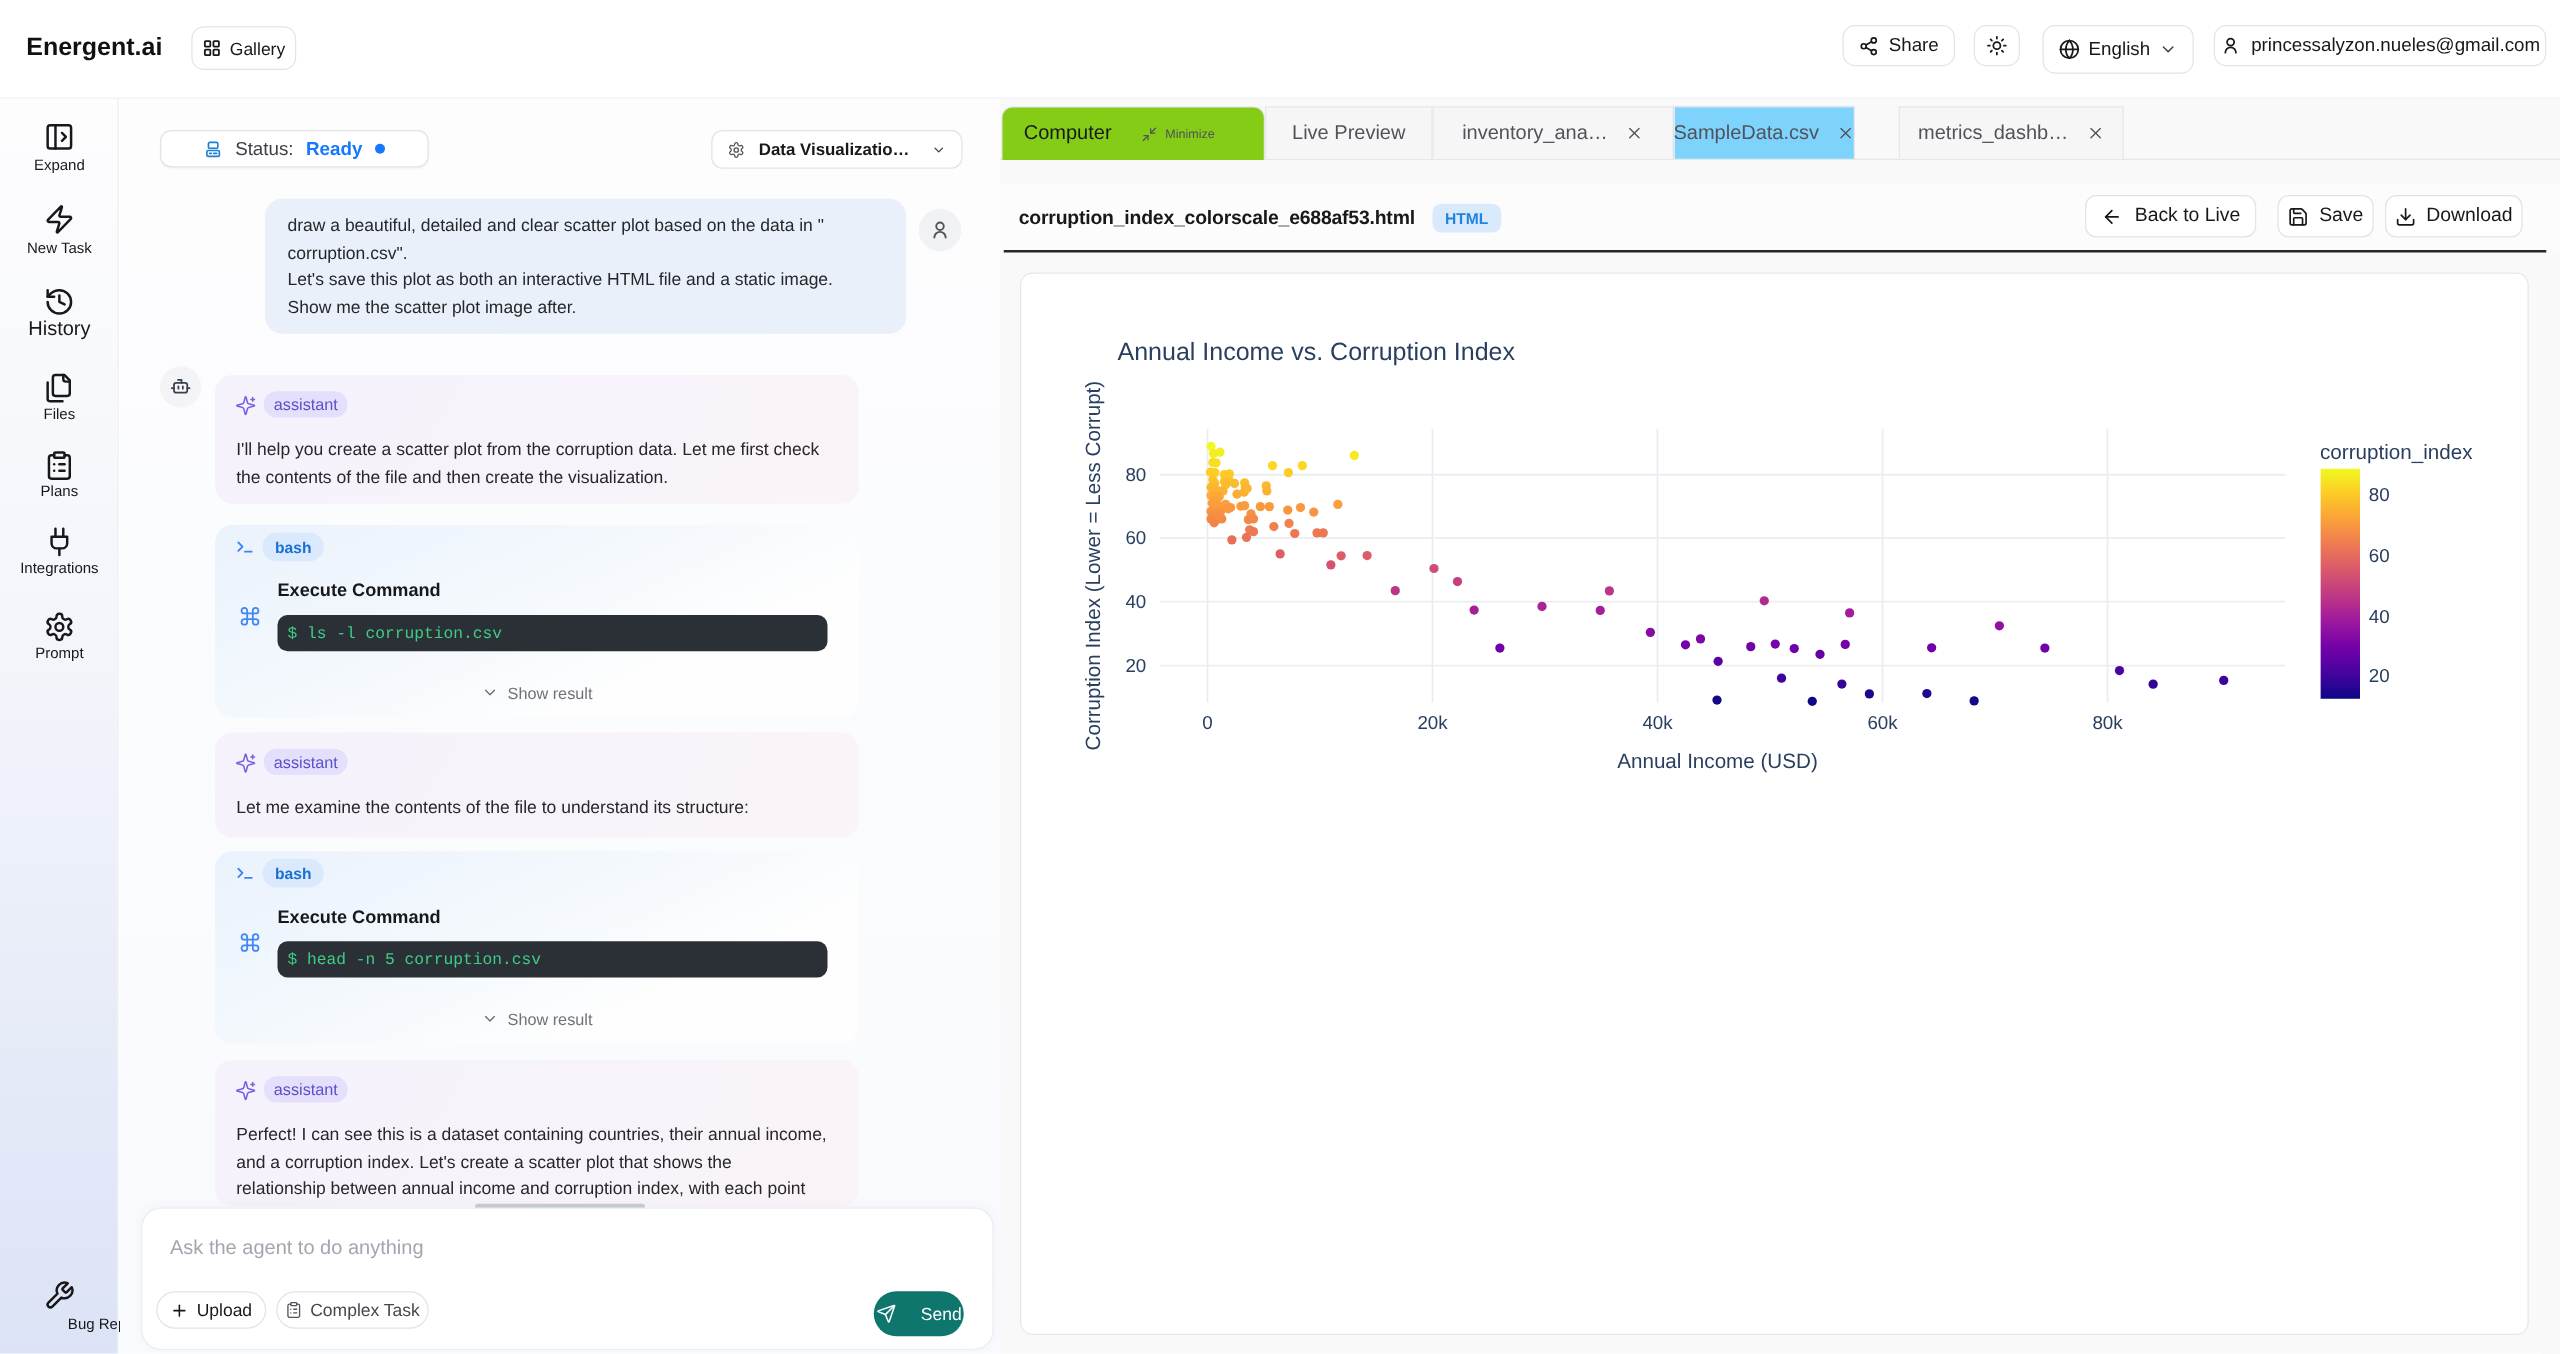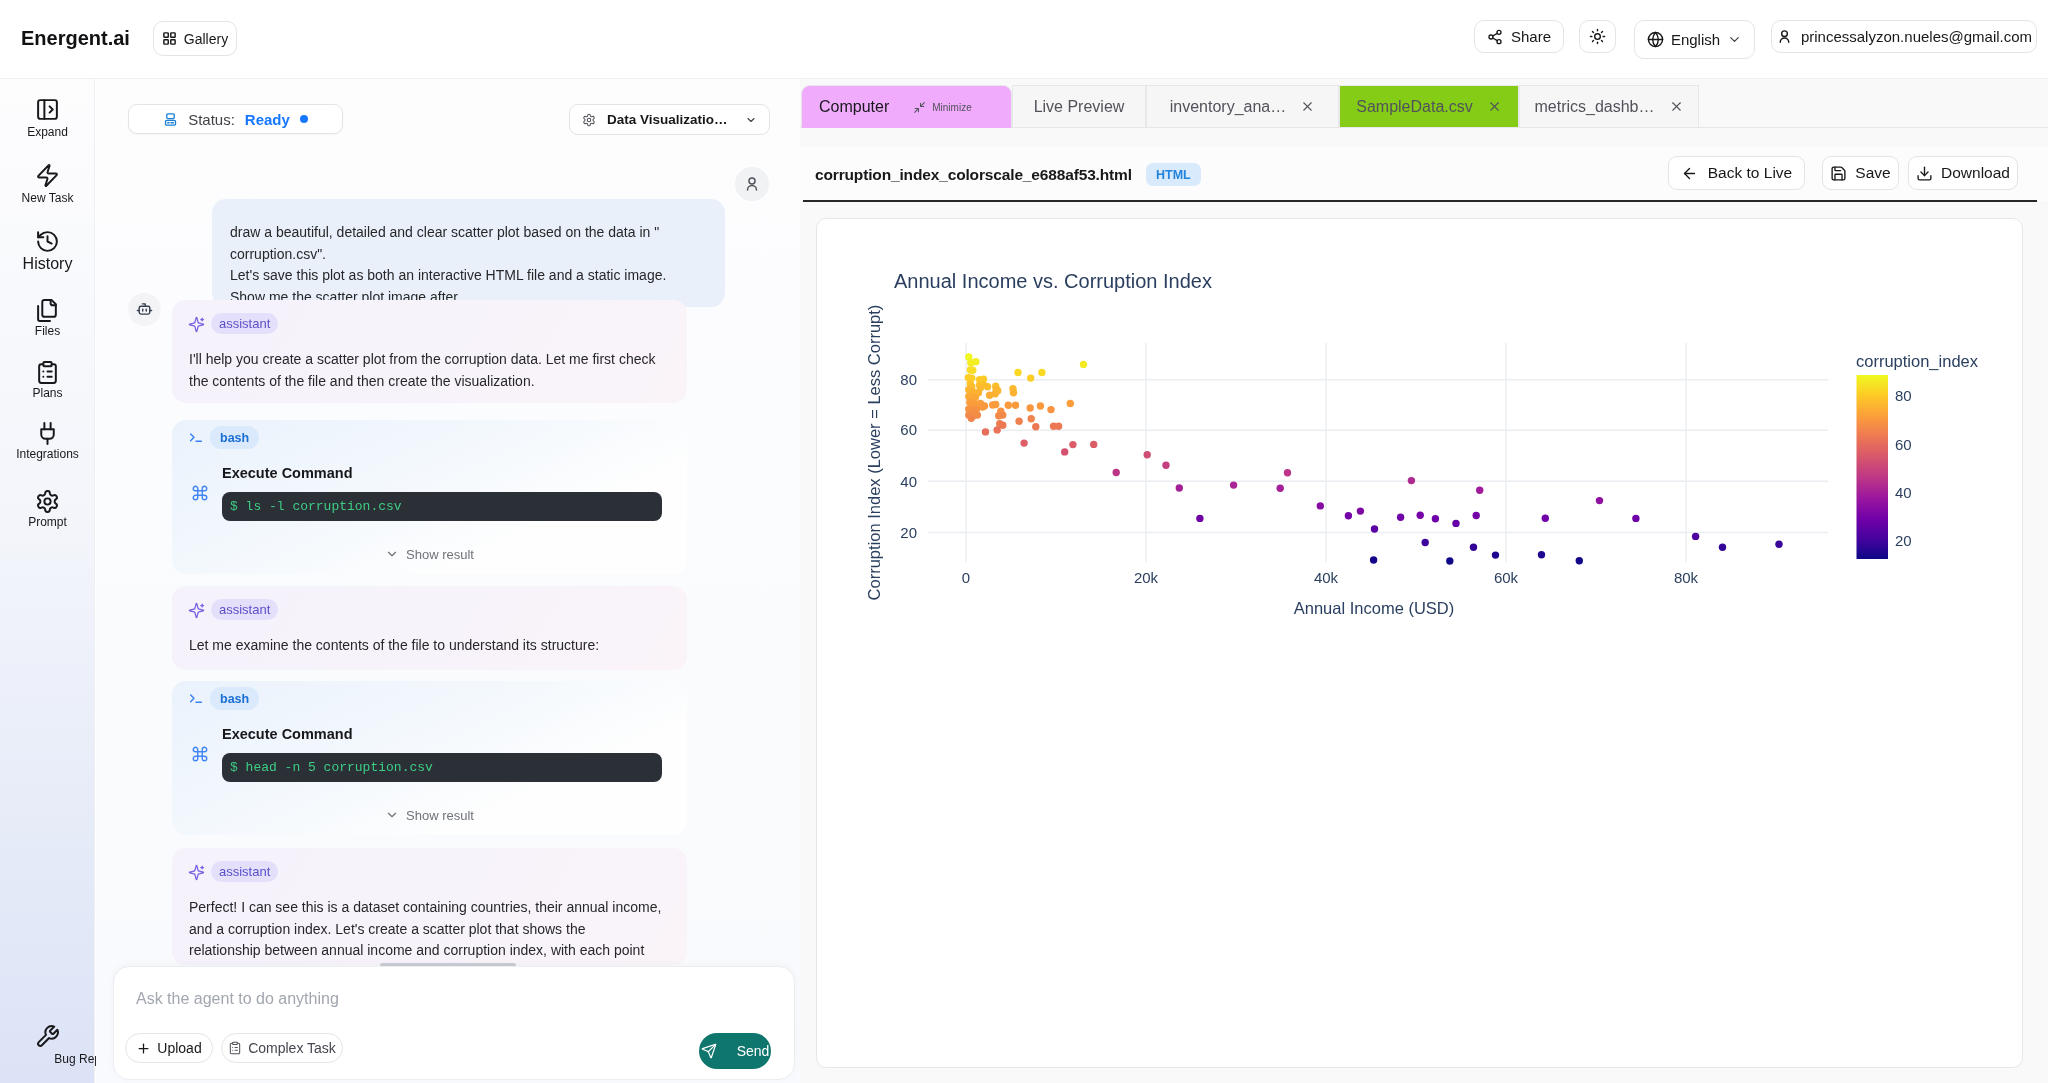--- a/index.html
+++ b/index.html
@@ -144,21 +144,21 @@
       <path d="M12.22 2h-.44a2 2 0 0 0-2 2v.18a2 2 0 0 1-1 1.73l-.43.25a2 2 0 0 1-2 0l-.15-.08a2 2 0 0 0-2.73.73l-.22.38a2 2 0 0 0 .73 2.73l.15.1a2 2 0 0 1 1 1.72v.51a2 2 0 0 1-1 1.74l-.15.09a2 2 0 0 0-.73 2.73l.22.38a2 2 0 0 0 2.73.73l.15-.08a2 2 0 0 1 2 0l.43.25a2 2 0 0 1 1 1.73V20a2 2 0 0 0 2 2h.44a2 2 0 0 0 2-2v-.18a2 2 0 0 1 1-1.73l.43-.25a2 2 0 0 1 2 0l.15.08a2 2 0 0 0 2.73-.73l.22-.39a2 2 0 0 0-.73-2.73l-.15-.08a2 2 0 0 1-1-1.74v-.5a2 2 0 0 1 1-1.74l.15-.09a2 2 0 0 0 .73-2.73l-.22-.38a2 2 0 0 0-2.73-.73l-.15.08a2 2 0 0 1-2 0l-.43-.25a2 2 0 0 1-1-1.73V4a2 2 0 0 0-2-2z"></path>
       <circle cx="12" cy="12" r="3"></circle>
     </svg>
     <span style="font-size:13.5px;font-weight:700;white-space:nowrap;">Data Visualizatio…</span>
     <span style="margin-left:auto;display:flex;">
       <svg width="12" height="12" viewBox="0 0 24 24" fill="none" stroke="#3f3f46" stroke-width="2.2" stroke-linecap="round" stroke-linejoin="round" style="">
         <path d="m6 9 6 6 6-6"></path>
       </svg>
     </span>
   </div>
-<div class="abs" style="left:212px;top:159px;width:513px;height:108px;background:#e9f0fa;border-radius:14px;padding:23px 18px;font-size:14px;line-height:21.7px;color:#27272a;margin-top:40px;">draw a beautiful, detailed and clear scatter plot based on the data in "<br>corruption.csv".<br>Let's save this plot as both an interactive HTML file and a static image.<br>Show me the scatter plot image after.</div>
+<div class="abs" style="left:212px;top:159px;width:513px;height:108px;background:#e9f0fa;border-radius:14px;padding:11px 18px;font-size:14px;line-height:21.7px;color:#27272a;">draw a beautiful, detailed and clear scatter plot based on the data in "<br>corruption.csv".<br>Let's save this plot as both an interactive HTML file and a static image.<br>Show me the scatter plot image after.</div>
 <div class="abs flex" style="left:735px;top:167px;width:34px;height:34px;border-radius:50%;background:#f1f2f4;justify-content:center;">
     <svg width="18" height="18" viewBox="0 0 24 24" fill="none" stroke="#52525b" stroke-width="2" stroke-linecap="round" stroke-linejoin="round" style="">
       <circle cx="12" cy="8" r="4"></circle>
       <path d="M18 20a6 6 0 0 0-12 0"></path>
     </svg>
   </div>
 <div class="abs flex" style="left:128px;top:293px;width:33px;height:33px;border-radius:50%;background:#f4f4f6;justify-content:center;">
     <svg width="17" height="17" viewBox="0 0 24 24" fill="none" stroke="#374151" stroke-width="2" stroke-linecap="round" stroke-linejoin="round" style="">
       <path d="M13 7.5V4H9"></path>
       <rect width="15" height="11" x="4.5" y="7.5" rx="2.5"></rect>
@@ -265,39 +265,39 @@
   </div>
 <div class="abs flex" style="left:1146px;top:85px;width:193px;height:42px;background:#f6f6f7;border:1px solid #e8e8ea;border-bottom:none;justify-content:center;">
     <span style="font-size:16px;color:#52525b;white-space:nowrap;">inventory_ana…</span>
     <span style="margin-left:14px;display:flex;">
       <svg width="15" height="15" viewBox="0 0 24 24" fill="none" stroke="#52525b" stroke-width="1.7" stroke-linecap="round" stroke-linejoin="round" style="">
         <path d="M18 6 6 18"></path>
         <path d="m6 6 12 12"></path>
       </svg>
     </span>
   </div>
-<div class="abs flex" style="left:1339px;top:85px;width:180px;height:42px;background:#84cc16;border:1px solid #e8e8ea;border-bottom:none;justify-content:center;">
+<div class="abs flex" style="left:1339px;top:85px;width:145px;height:42px;background:#7dd3fc;border:1px solid #e8e8ea;border-bottom:none;justify-content:center;">
     <span style="font-size:16px;color:#52525b;white-space:nowrap;">SampleData.csv</span>
     <span style="margin-left:14px;display:flex;">
       <svg width="15" height="15" viewBox="0 0 24 24" fill="none" stroke="#52525b" stroke-width="1.7" stroke-linecap="round" stroke-linejoin="round" style="">
         <path d="M18 6 6 18"></path>
         <path d="m6 6 12 12"></path>
       </svg>
     </span>
   </div>
 <div class="abs flex" style="left:1519px;top:85px;width:180px;height:42px;background:#f6f6f7;border:1px solid #e8e8ea;border-bottom:none;justify-content:center;">
     <span style="font-size:16px;color:#52525b;white-space:nowrap;">metrics_dashb…</span>
     <span style="margin-left:14px;display:flex;">
       <svg width="15" height="15" viewBox="0 0 24 24" fill="none" stroke="#52525b" stroke-width="1.7" stroke-linecap="round" stroke-linejoin="round" style="">
         <path d="M18 6 6 18"></path>
         <path d="m6 6 12 12"></path>
       </svg>
     </span>
   </div>
-<div class="abs flex" style="left:801px;top:85px;width:211px;height:43px;background:#f0abfc;border:1px solid #e7e7ea;border-bottom:none;border-radius:9px 9px 0 0;padding:0 17px;">
+<div class="abs flex" style="left:801px;top:85px;width:211px;height:43px;background:#84cc16;border:1px solid #e7e7ea;border-bottom:none;border-radius:9px 9px 0 0;padding:0 17px;">
     <span style="font-size:16px;font-weight:500;color:#18181b;">Computer</span>
     <span style="margin-left:24px;display:flex;align-items:center;gap:6px;">
       <svg width="13" height="13" viewBox="0 0 24 24" fill="none" stroke="#52525b" stroke-width="1.9" stroke-linecap="round" stroke-linejoin="round" style="">
         <polyline points="4 14 10 14 10 20"></polyline>
         <polyline points="20 10 14 10 14 4"></polyline>
         <line x1="14" x2="21" y1="10" y2="3"></line>
         <line x1="3" x2="10" y1="21" y2="14"></line>
       </svg>
       <span style="font-size:10px;color:#52525b;">Minimize</span>
     </span>

